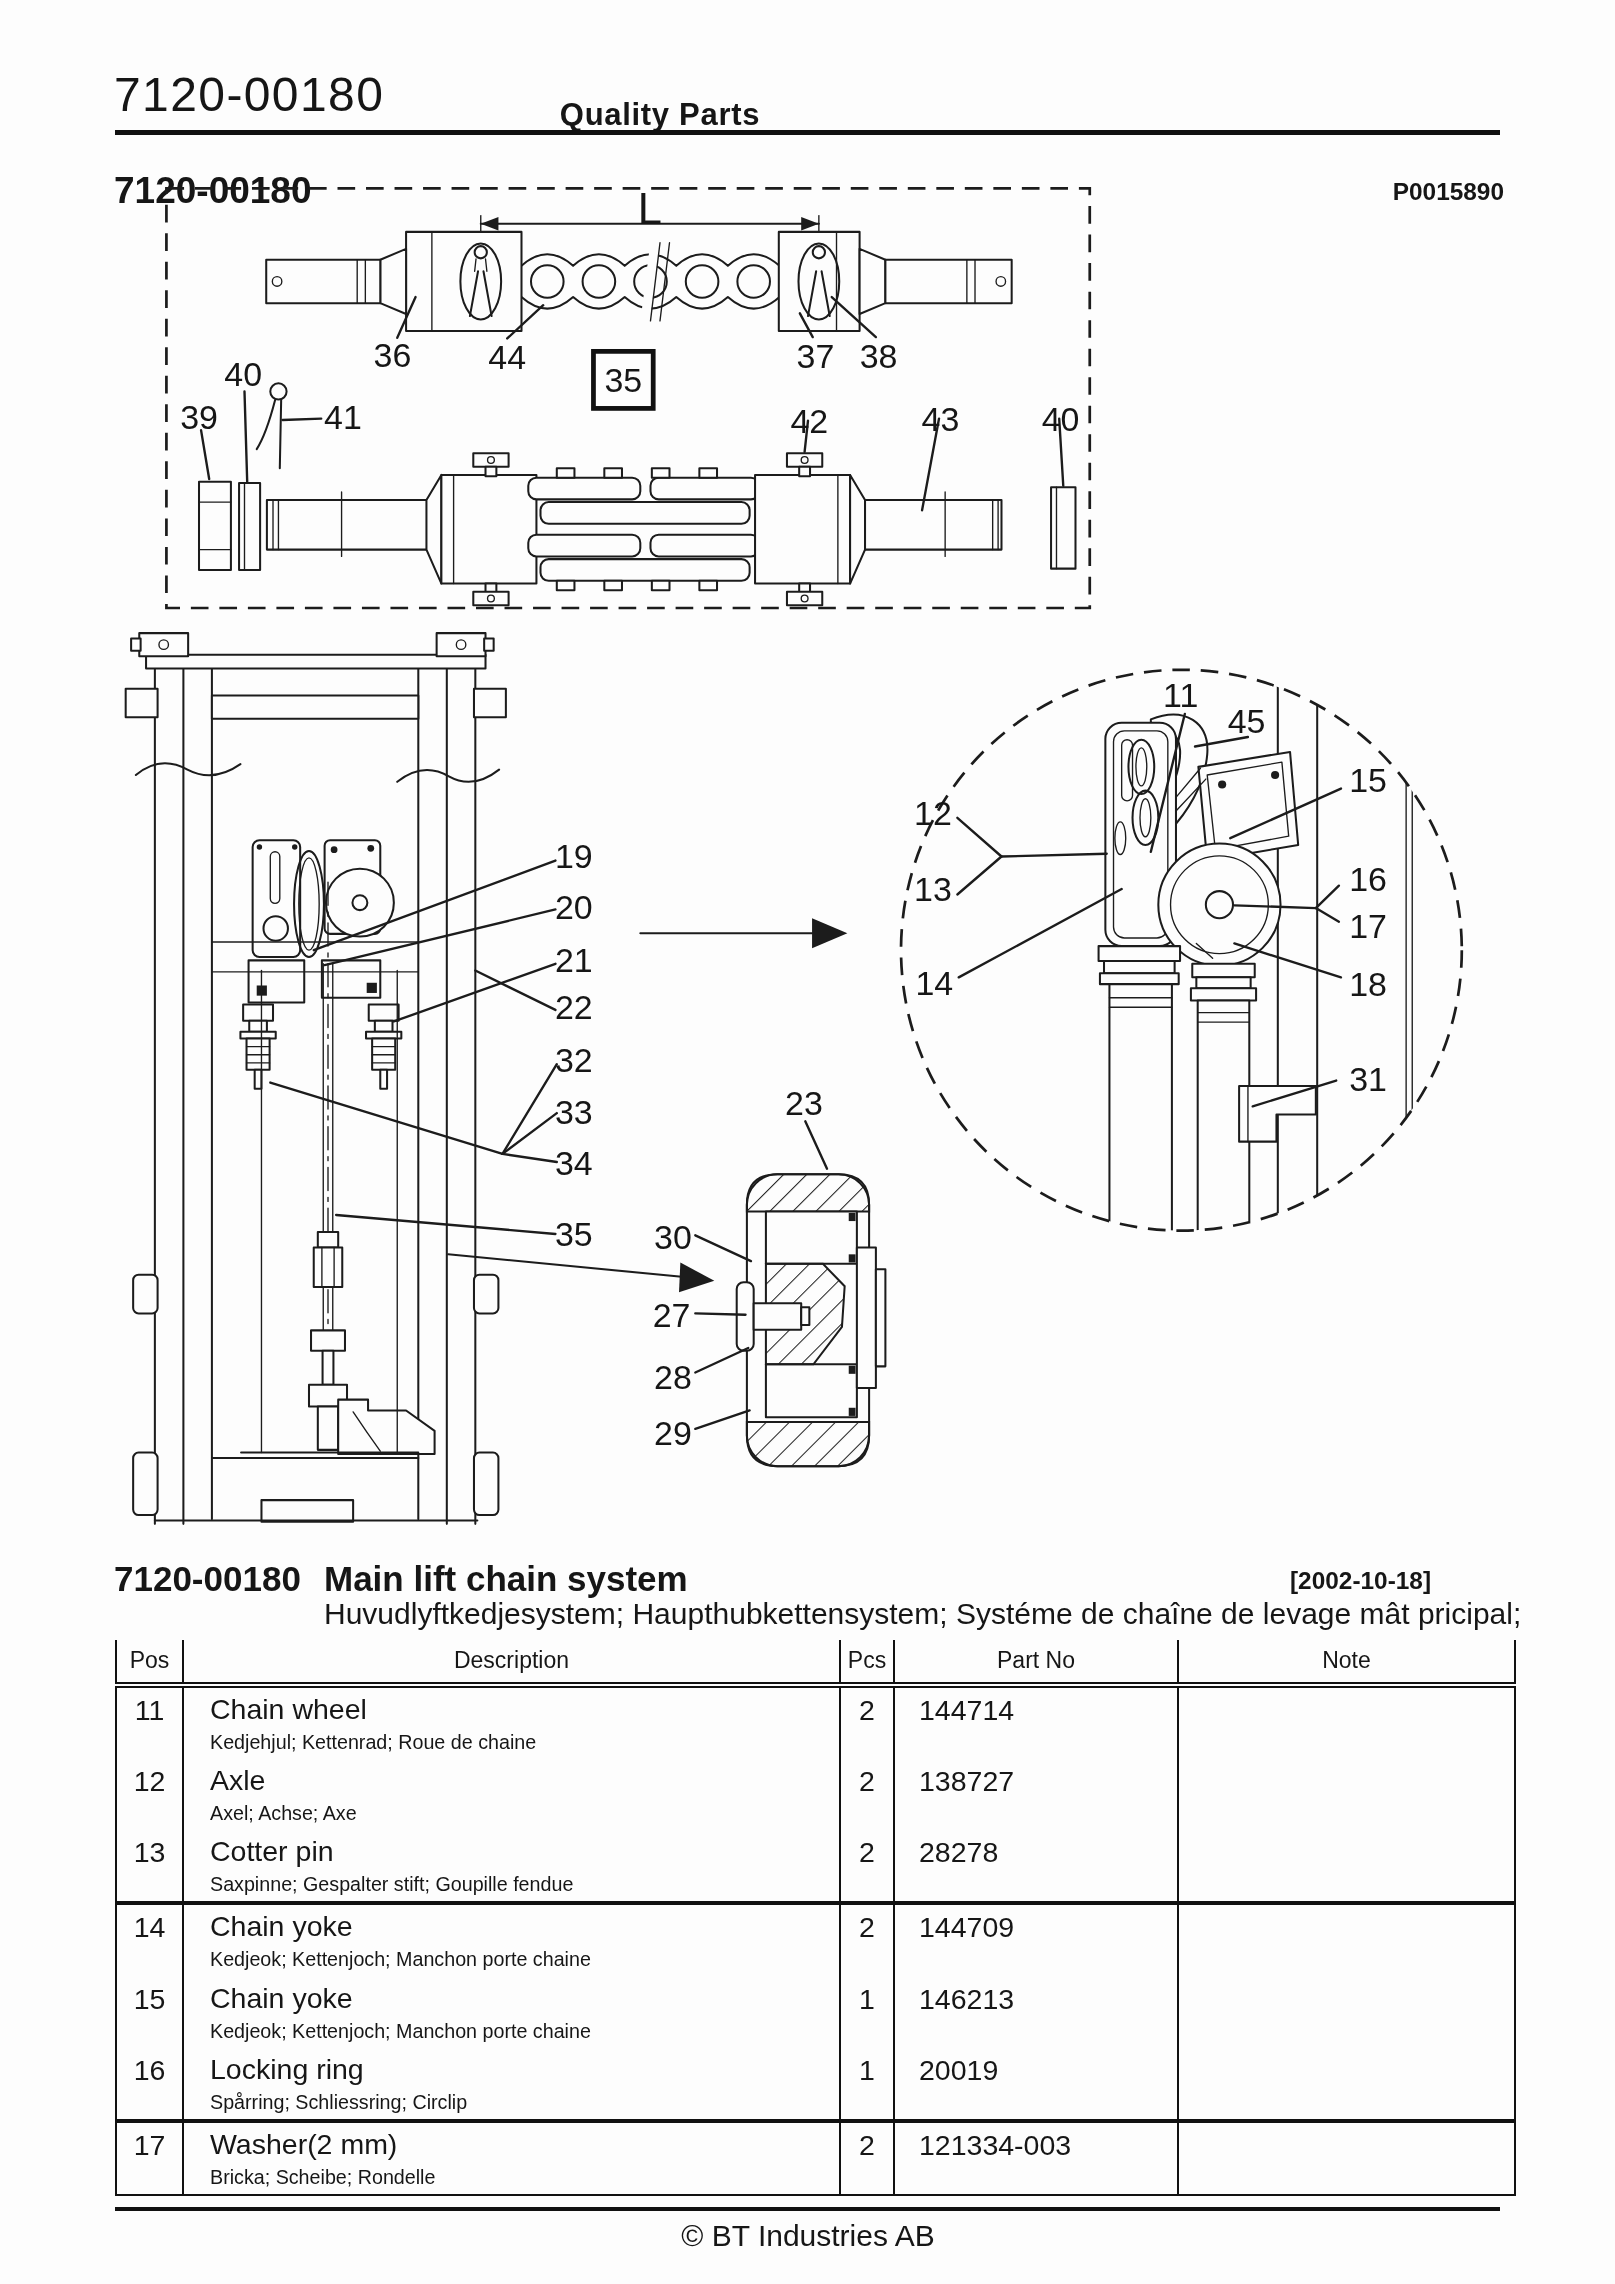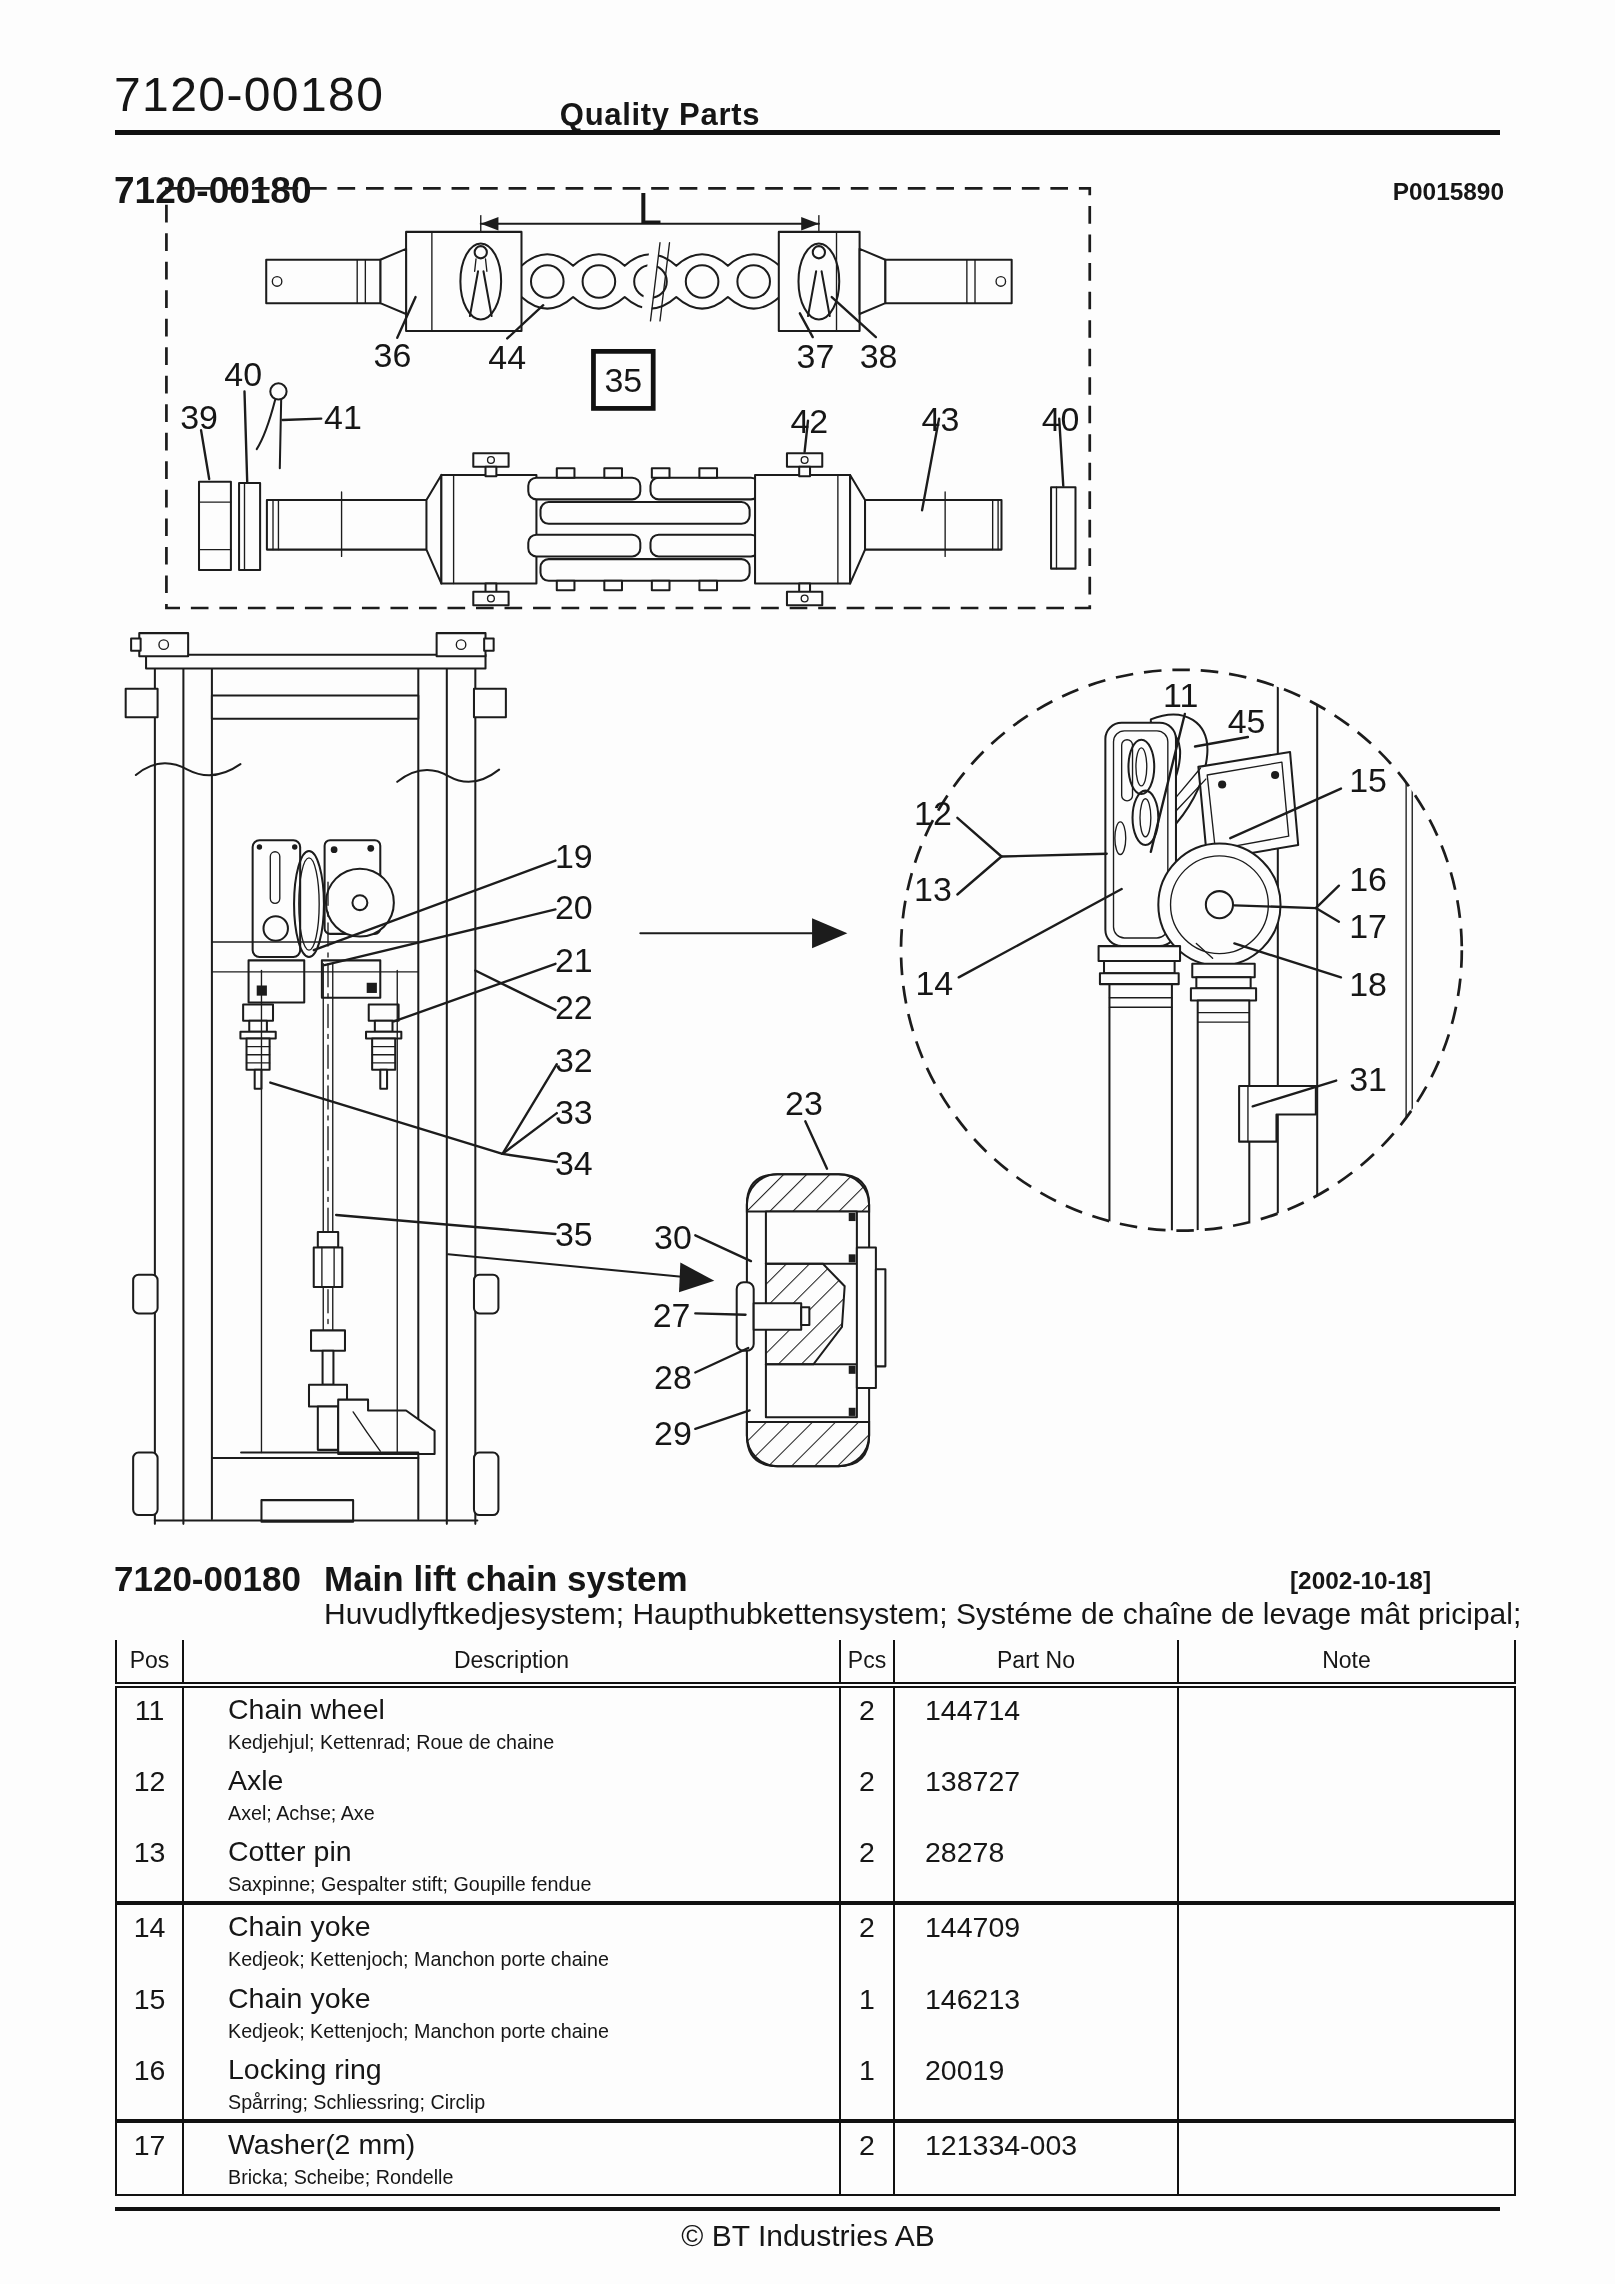--- a/index.html
+++ b/index.html
@@ -39,25 +39,25 @@
   #meta-variant{position:absolute;left:23px;top:9.5px;font-size:28.5px;font-style:italic;}
   #meta-divider{position:absolute;left:821px;top:0;bottom:0;width:2px;background:#111;}
   #meta-model{position:absolute;left:841px;top:12.2px;font-size:23px;}
   #meta-series{position:absolute;left:892px;top:12.2px;font-size:23px;}
   #meta-note{position:absolute;left:1113px;top:12.2px;width:27px;text-align:center;font-size:23px;}
   table.parts{width:1399px;border-collapse:collapse;table-layout:fixed;border:2px solid #111;border-top:0;background:#fdfdfd;}
   table.parts th{font-weight:normal;font-size:23px;padding:6.8px 0 8.1px 0;border-bottom:6.8px double #111;}
   table.parts th,table.parts td{border-left:2px solid #111;border-right:1px solid #a16207;vertical-align:top;}
   table.parts td{padding-top:6.1px;padding-bottom:5.4px;}
   td.c-pos{text-align:center;font-size:28.5px;}
-  td.c-desc{padding-left:44px;}
+  td.c-desc{padding-left:26px;}
   .desc-main{font-size:28.5px;line-height:1.12;}
   .desc-trans{font-size:19.7px;line-height:1.1;margin-top:6.1px;}
   td.c-pcs{text-align:center;font-size:28.5px;}
-  td.c-part{padding-left:30px;font-size:28.5px;}
+  td.c-part{padding-left:24px;font-size:28.5px;}
   tr.group-end td{border-bottom:4.8px solid #111;}
   
   #footer-rule{left:115px;top:2207px;width:1385px;height:4.1px;background:#111;}
   #footer-text{left:0;top:2219px;width:1616px;text-align:center;font-size:30px;}
 </style>
 </head>
 <body>
 
 <div class="abs" id="doc-num-top">7120-00180</div>
 <div class="abs" id="quality-parts">Quality Parts</div>

